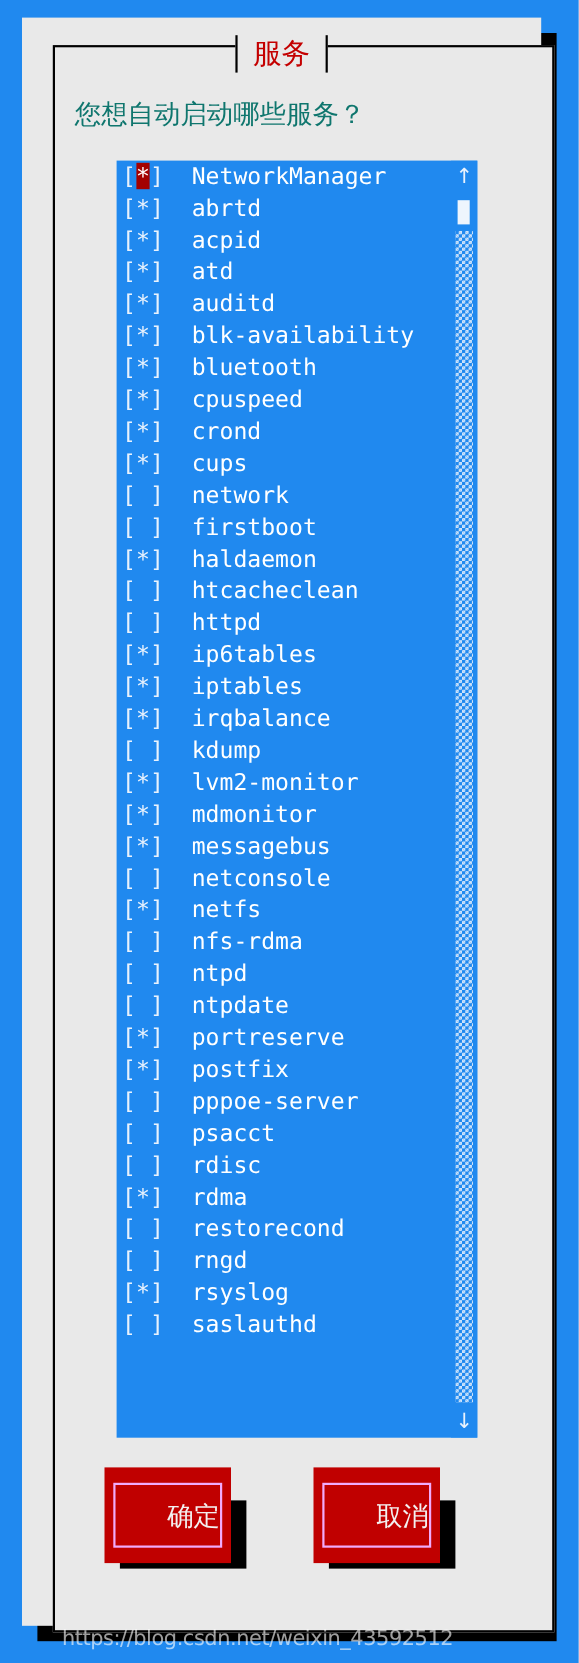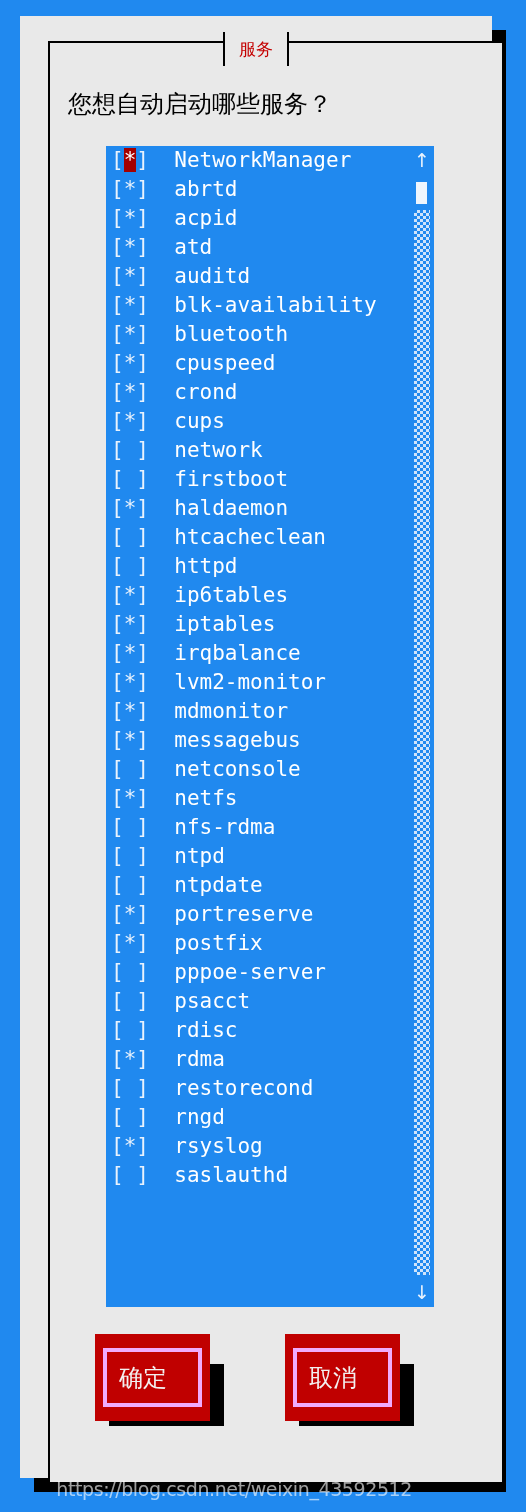--- a/index.html
+++ b/index.html
@@ -60,33 +60,33 @@
     padding: 0 14px;
     height: 34px;
     display: flex;
     align-items: center;
     border-left: 2px solid #000;
     border-right: 2px solid #000;
     box-sizing: border-box;
   }
   #dialog-title {
     color: #c40000;
-    font-size: 17px;
+    font-size: 26px;
     font-family: "DejaVu Sans", sans-serif;
     line-height: 1;
     white-space: nowrap;
   }
 
   
   #prompt-text {
     position: absolute;
     left: 48px;
     top: 72px;
     font-size: 24px;
-    color: #000000;
+    color: #0f766e;
     font-family: Liberation Serif, serif;
     white-space: nowrap;
   }
 
   
   #service-list {
     position: absolute;
     left: 86px;
     top: 130px;
     width: 328px;
@@ -200,26 +200,25 @@
     width: 115px;
     height: 87px;
     background: #c00000;
     display: flex;
     align-items: center;
     justify-content: center;
   }
   .btn-inner {
     width: 99px;
     height: 59px;
-    border: 4px solid #f0abfc;
+    border: 2px solid #f0abfc;
     box-sizing: border-box;
     display: flex;
     align-items: center;
-    justify-content: flex-start;
-    padding-left: 12px;
+    justify-content: flex-end;
   }
   .btn-label {
     color: #f3f0f0;
     font-size: 24px;
     font-family: "DejaVu Sans", sans-serif;
     white-space: nowrap;
     line-height: 1;
   }
 
   
@@ -268,20 +267,21 @@
         <div class="list-row"><span class="row-box">[*]</span><span>  </span><span class="row-label">crond</span></div>
         <div class="list-row"><span class="row-box">[*]</span><span>  </span><span class="row-label">cups</span></div>
         <div class="list-row"><span class="row-box">[ ]</span><span>  </span><span class="row-label">network</span></div>
         <div class="list-row"><span class="row-box">[ ]</span><span>  </span><span class="row-label">firstboot</span></div>
         <div class="list-row"><span class="row-box">[*]</span><span>  </span><span class="row-label">haldaemon</span></div>
         <div class="list-row"><span class="row-box">[ ]</span><span>  </span><span class="row-label">htcacheclean</span></div>
         <div class="list-row"><span class="row-box">[ ]</span><span>  </span><span class="row-label">httpd</span></div>
         <div class="list-row"><span class="row-box">[*]</span><span>  </span><span class="row-label">ip6tables</span></div>
         <div class="list-row"><span class="row-box">[*]</span><span>  </span><span class="row-label">iptables</span></div>
         <div class="list-row"><span class="row-box">[*]</span><span>  </span><span class="row-label">irqbalance</span></div>
+        <div class="list-row"><span class="row-box">[ ]</span><span>  </span><span class="row-label">kdump</span></div>
         <div class="list-row"><span class="row-box">[*]</span><span>  </span><span class="row-label">lvm2-monitor</span></div>
         <div class="list-row"><span class="row-box">[*]</span><span>  </span><span class="row-label">mdmonitor</span></div>
         <div class="list-row"><span class="row-box">[*]</span><span>  </span><span class="row-label">messagebus</span></div>
         <div class="list-row"><span class="row-box">[ ]</span><span>  </span><span class="row-label">netconsole</span></div>
         <div class="list-row"><span class="row-box">[*]</span><span>  </span><span class="row-label">netfs</span></div>
         <div class="list-row"><span class="row-box">[ ]</span><span>  </span><span class="row-label">nfs-rdma</span></div>
         <div class="list-row"><span class="row-box">[ ]</span><span>  </span><span class="row-label">ntpd</span></div>
         <div class="list-row"><span class="row-box">[ ]</span><span>  </span><span class="row-label">ntpdate</span></div>
         <div class="list-row"><span class="row-box">[*]</span><span>  </span><span class="row-label">portreserve</span></div>
         <div class="list-row"><span class="row-box">[*]</span><span>  </span><span class="row-label">postfix</span></div>

